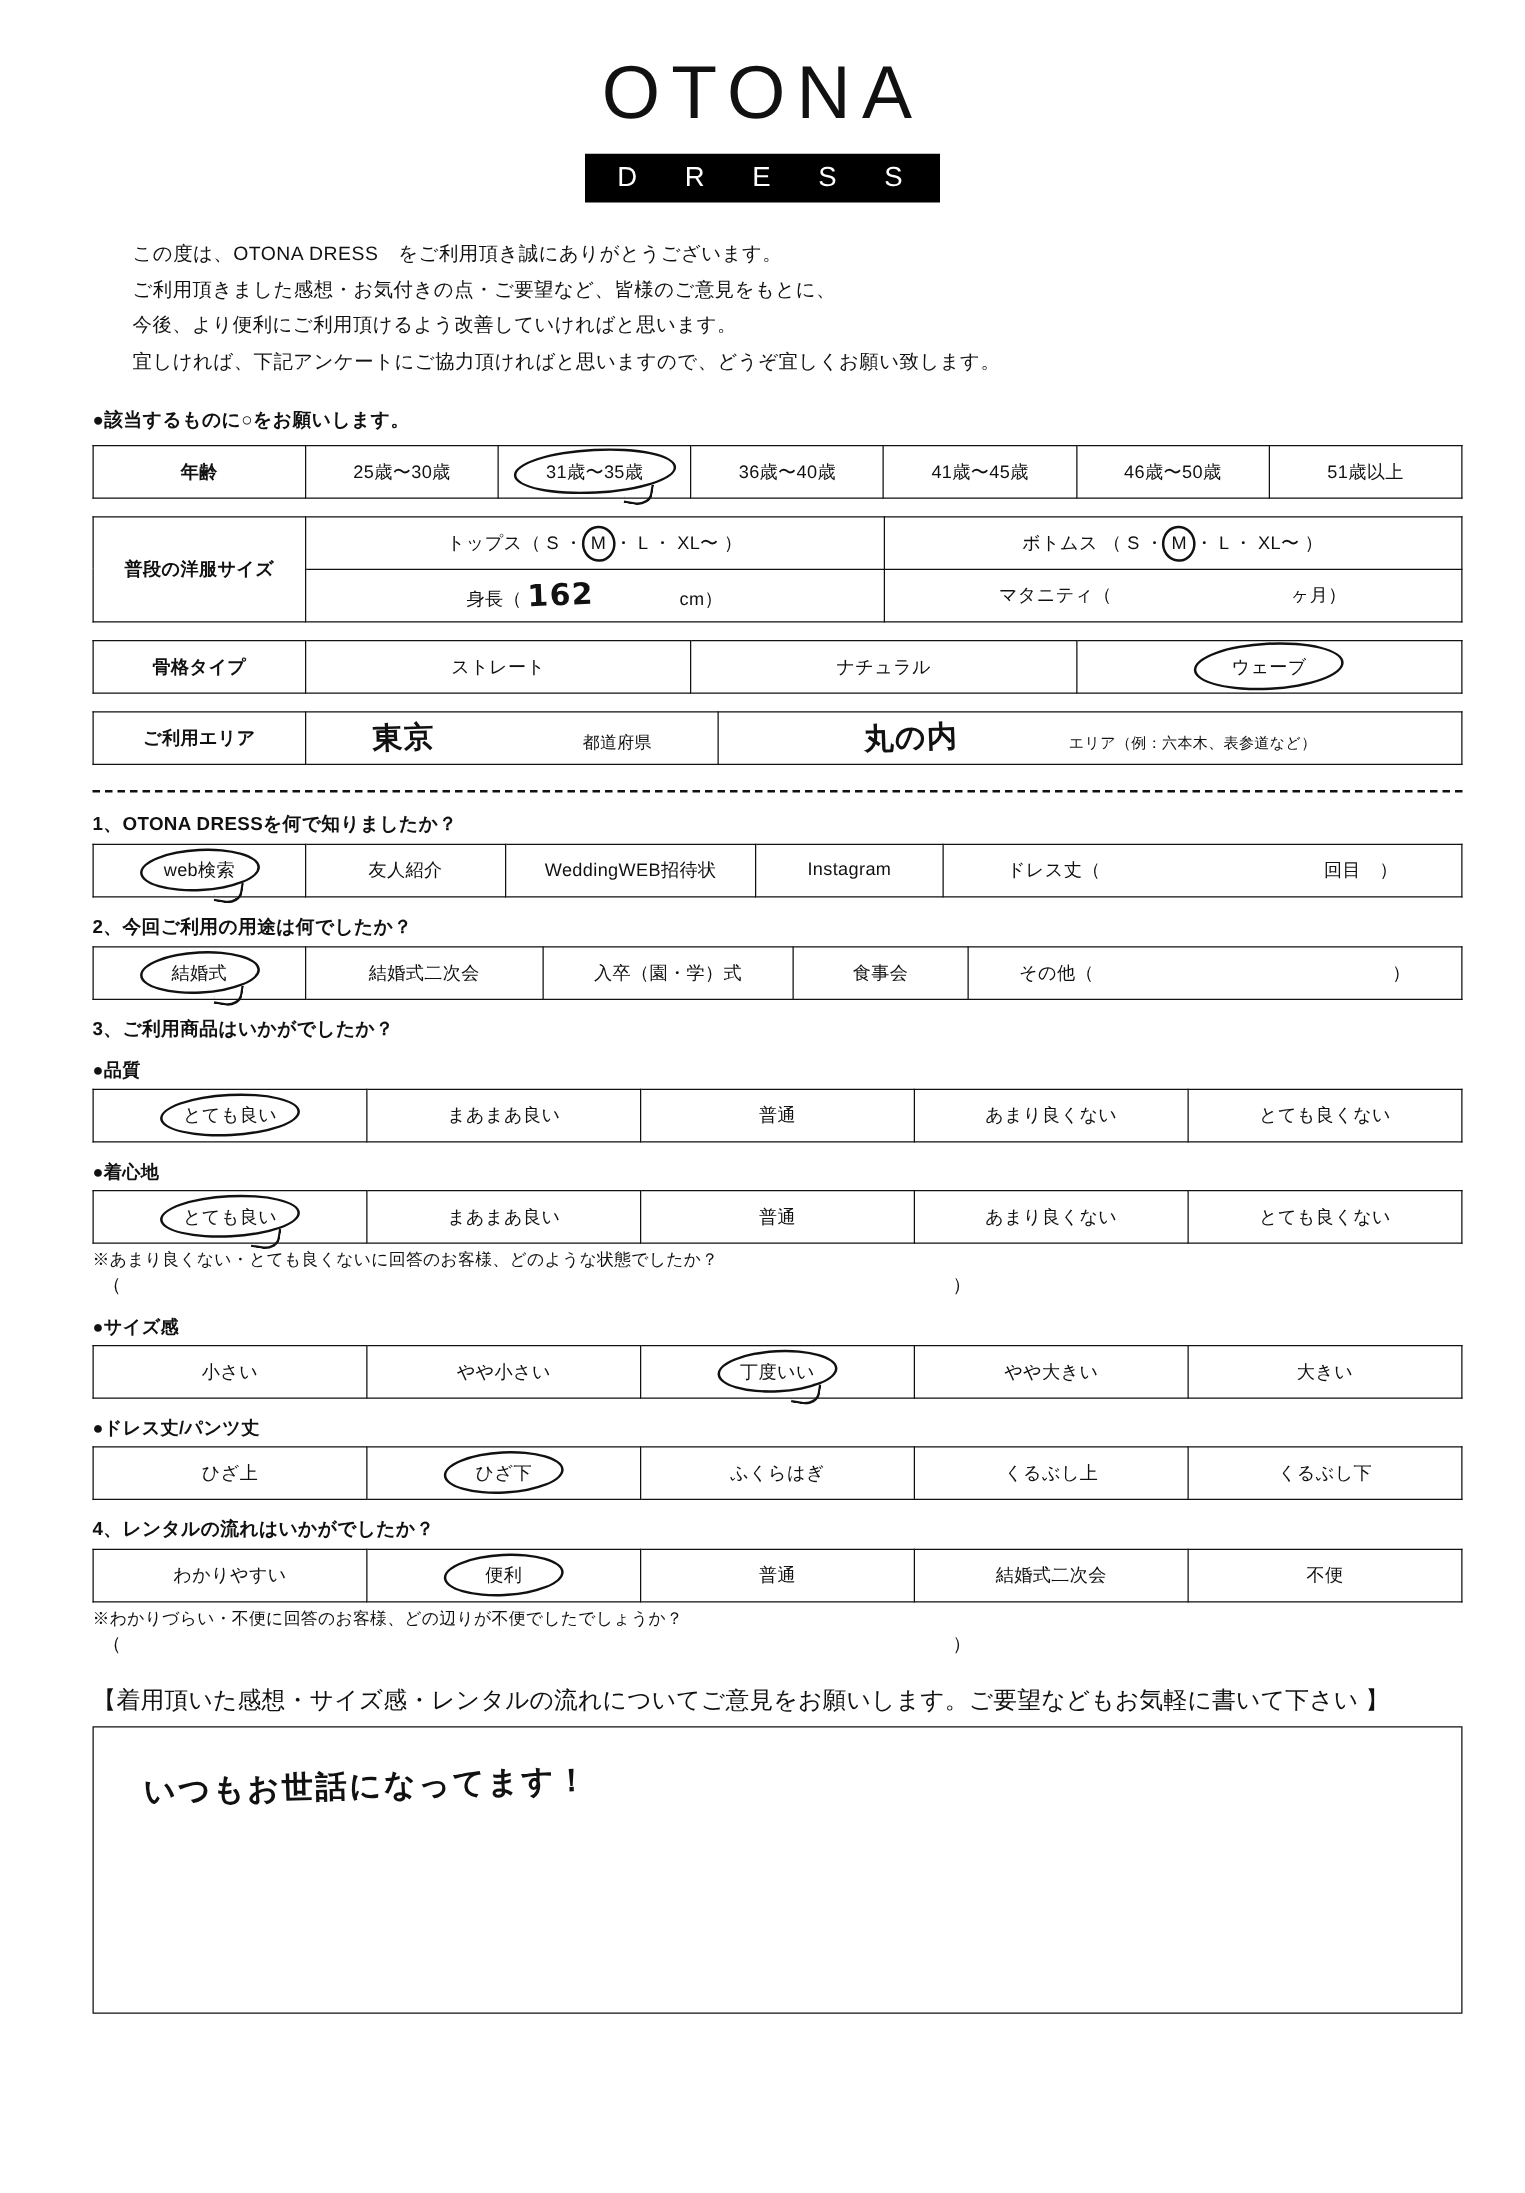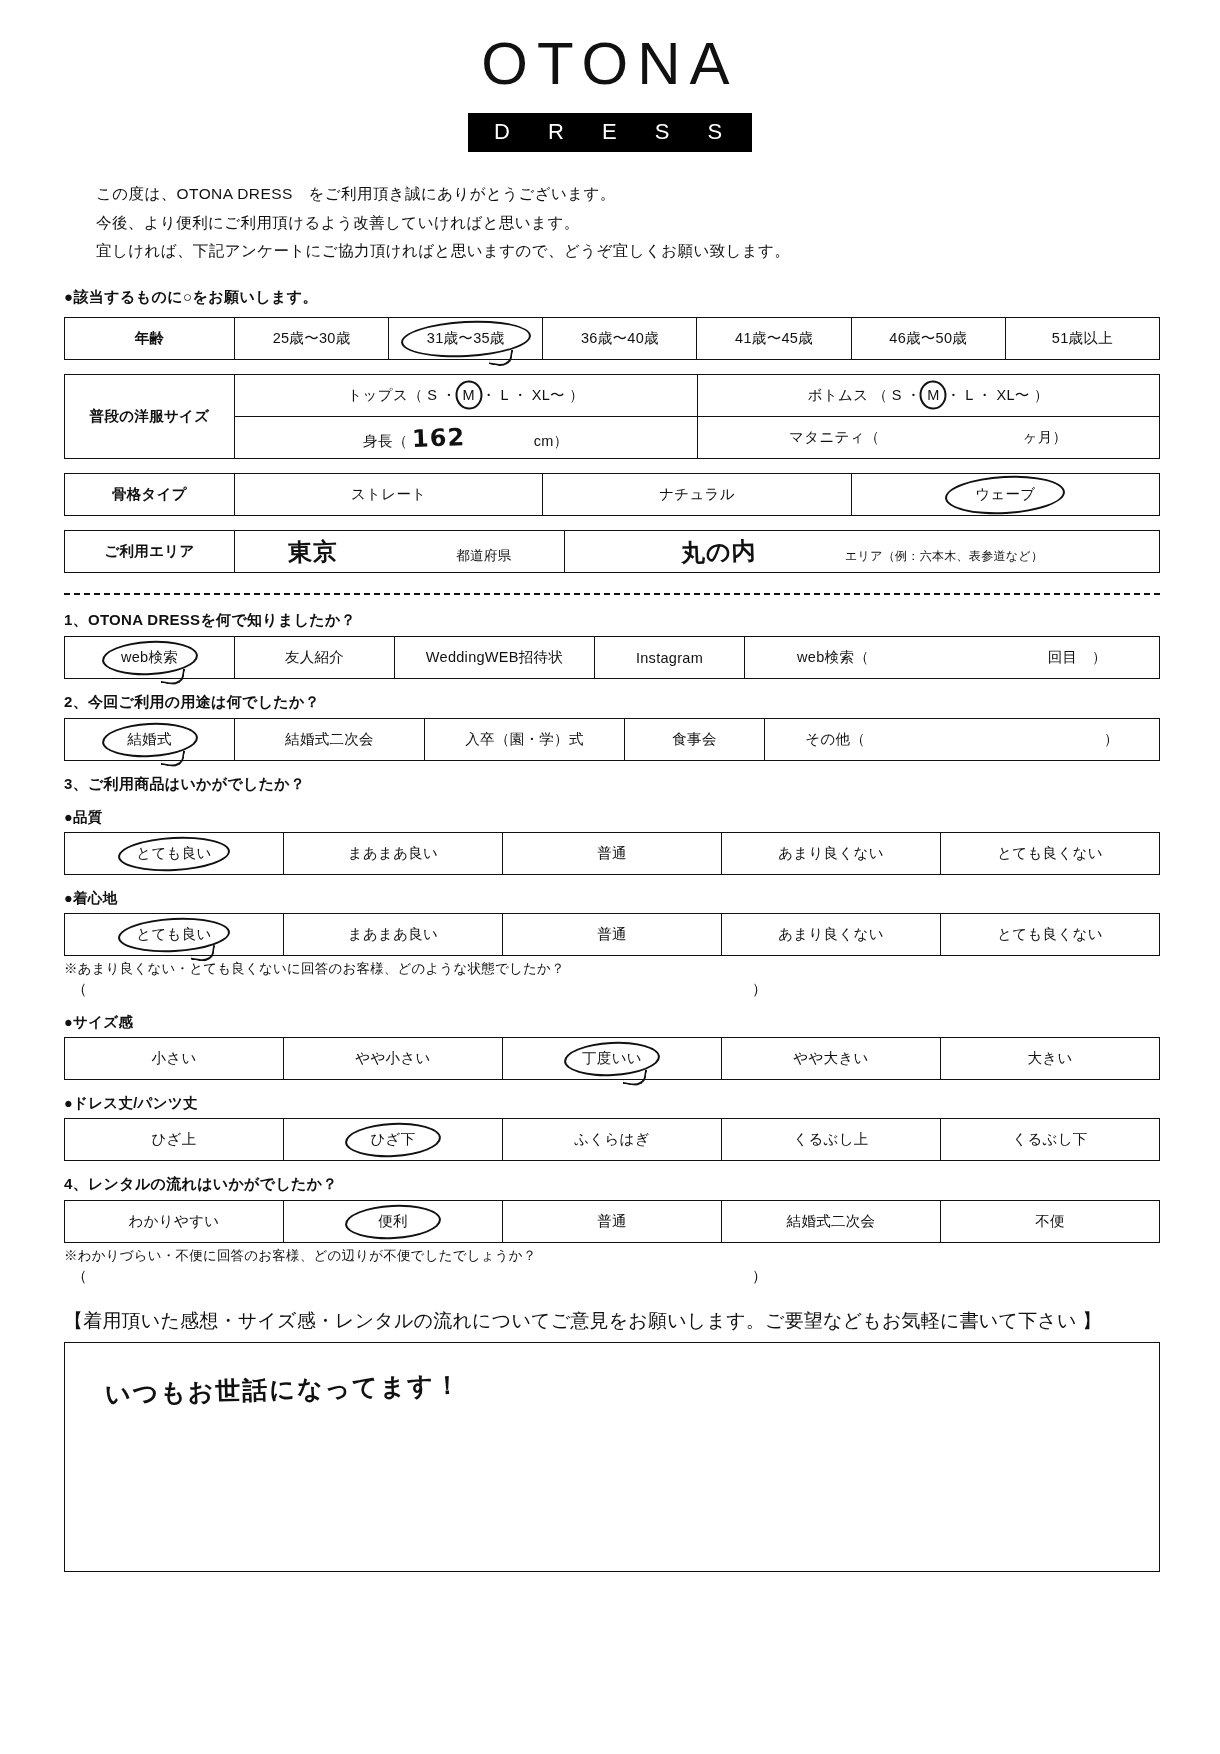--- a/index.html
+++ b/index.html
@@ -5,21 +5,21 @@
   * { box-sizing: border-box; }
   html, body { margin:0; padding:0; }
   body {
     width:1220px; height:1754px;
     background:#fff;
     font-family:"Liberation Sans", sans-serif;
     color:#111;
     position:relative;
     overflow:hidden;
   }
-  .page { position:absolute; left:0; top:0; width:1220px; height:1754px; padding:2px; }
+  .page { position:absolute; left:0; top:0; width:1220px; height:1754px; padding:12px; }
 
   
   .logo-wrap { text-align:center; padding-top:30px; }
   .logo-otona {
     font-family:"Liberation Sans", sans-serif;
     font-size:60px; font-weight:400; letter-spacing:9px;
     color:#111; line-height:1.05;
   }
   .logo-dress {
     display:inline-block; background:#000; color:#fff;
@@ -108,20 +108,21 @@
 
 <div class="page">
 
   <div class="logo-wrap">
     <div class="logo-otona">OTONA</div>
     <div class="logo-dress">D R E S S</div>
   </div>
 
   <div class="intro">
     <div>この度は、OTONA DRESS　をご利用頂き誠にありがとうございます。</div>
+    <div>ご利用頂きました感想・お気付きの点・ご要望など、皆様のご意見をもとに、</div>
     <div>今後、より便利にご利用頂けるよう改善していければと思います。</div>
     <div>宜しければ、下記アンケートにご協力頂ければと思いますので、どうぞ宜しくお願い致します。</div>
   </div>
 
   <div class="lead">●該当するものに○をお願いします。</div>
 
   <table class="grid">
       <tbody>
     <tr>
       <td class="lbl" style="width:170px">年齢</td>
@@ -221,21 +222,21 @@
       <tbody>
     <tr>
       <td style="width:170px">
         <span>web検索</span>
         <span class="ring md tail"></span>
       </td>
       <td style="width:160px">友人紹介</td>
       <td style="width:200px">WeddingWEB招待状</td>
       <td style="width:150px">Instagram</td>
       <td class="leftcell">
-        <span>web検索（</span>
+        <span>ドレス丈（</span>
         <span style="display:inline-block;width:170px"></span>
         <span>回目　）</span>
       </td>
     </tr>
   </tbody>
     </table>
 
   <div class="qh tight">2、今回ご利用の用途は何でしたか？</div>
   <table class="grid">
       <tbody>

